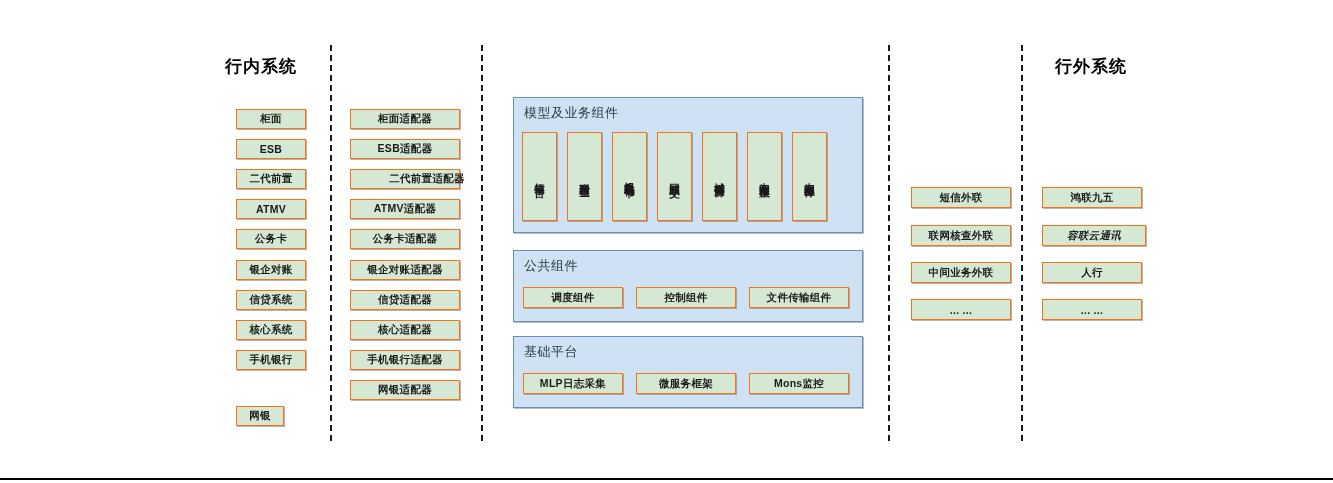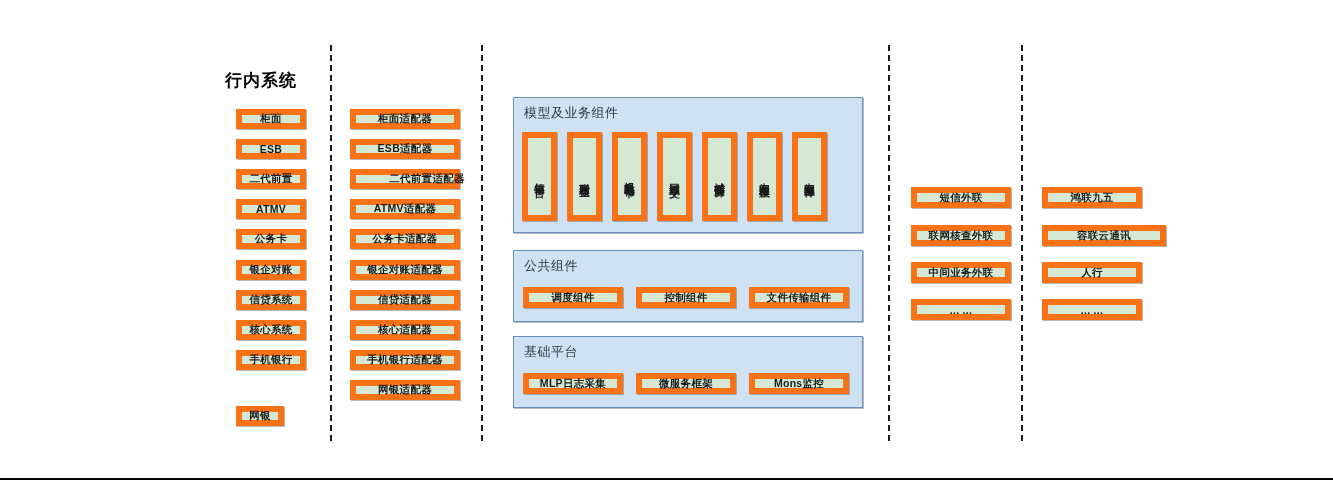--- a/index.html
+++ b/index.html
@@ -44,29 +44,28 @@
 
   
   .col-title {
     position: absolute;
     text-align: center;
     font-size: 17px;
     font-weight: bold;
     color: #000000;
     letter-spacing: 1px;
     white-space: nowrap;
-    margin-top: 14px;
   }
 
   
   .node {
     position: absolute;
     box-sizing: border-box;
     background: #d5e8d4;
-    border: 6px solid #f97316;
+    border: 1px solid #f97316;
     box-shadow: 1px 1px 0 rgba(120,120,120,0.55);
     display: flex;
     align-items: center;
     justify-content: center;
     font-size: 10.5px;
     font-weight: bold;
     color: #1a1a1a;
     white-space: nowrap;
     letter-spacing: 0.3px;
   }
@@ -116,20 +115,21 @@
   <div class="divider" style="left:330px;"></div>
   <div class="divider" style="left:481px;"></div>
   <div class="divider" style="left:888px;"></div>
   <div class="divider" style="left:1021px;"></div>
 
   <div class="col-title" style="left:196px; top:55px; width:130px;">行内系统</div>
 
 
 
 
+  <div class="col-title" style="left:1026px; top:55px; width:130px;">行外系统</div>
 
   <div class="node" style="left:236px; top:109px; width:70px; height:20px;">柜面</div>
   <div class="node" style="left:236px; top:139px; width:70px; height:20px;">ESB</div>
   <div class="node" style="left:236px; top:169px; width:70px; height:20px;">二代前置</div>
   <div class="node" style="left:236px; top:199px; width:70px; height:20px;">ATMV</div>
   <div class="node" style="left:236px; top:229px; width:70px; height:20px;">公务卡</div>
   <div class="node" style="left:236px; top:260px; width:70px; height:20px;">银企对账</div>
   <div class="node" style="left:236px; top:290px; width:70px; height:20px;">信贷系统</div>
   <div class="node" style="left:236px; top:320px; width:70px; height:20px;">核心系统</div>
   <div class="node" style="left:236px; top:350px; width:70px; height:20px;">手机银行</div>
@@ -170,19 +170,19 @@
   <div class="node" style="left:523px; top:373px; width:100px; height:21px;">MLP日志采集</div>
   <div class="node" style="left:636px; top:373px; width:100px; height:21px;">微服务框架</div>
   <div class="node" style="left:749px; top:373px; width:100px; height:21px;">Mons监控</div>
 
   <div class="node" style="left:911px; top:187px; width:100px; height:21px;">短信外联</div>
   <div class="node" style="left:911px; top:225px; width:100px; height:21px;">联网核查外联</div>
   <div class="node" style="left:911px; top:262px; width:100px; height:21px;">中间业务外联</div>
   <div class="node" style="left:911px; top:299px; width:100px; height:21px;">... ...</div>
 
   <div class="node" style="left:1042px; top:187px; width:100px; height:21px;">鸿联九五</div>
-  <div class="node" style="left:1042px; top:225px; width:124px; height:21px;">容联云通讯</div>
+  <div class="node" style="left:1042px; top:225px; width:104px; height:21px;font-style:italic;">容联云通讯</div>
   <div class="node" style="left:1042px; top:262px; width:100px; height:21px;">人行</div>
   <div class="node" style="left:1042px; top:299px; width:100px; height:21px;">... ...</div>
 
   <div class="page-rule"></div>
 
 </div>
 
 </body></html>

